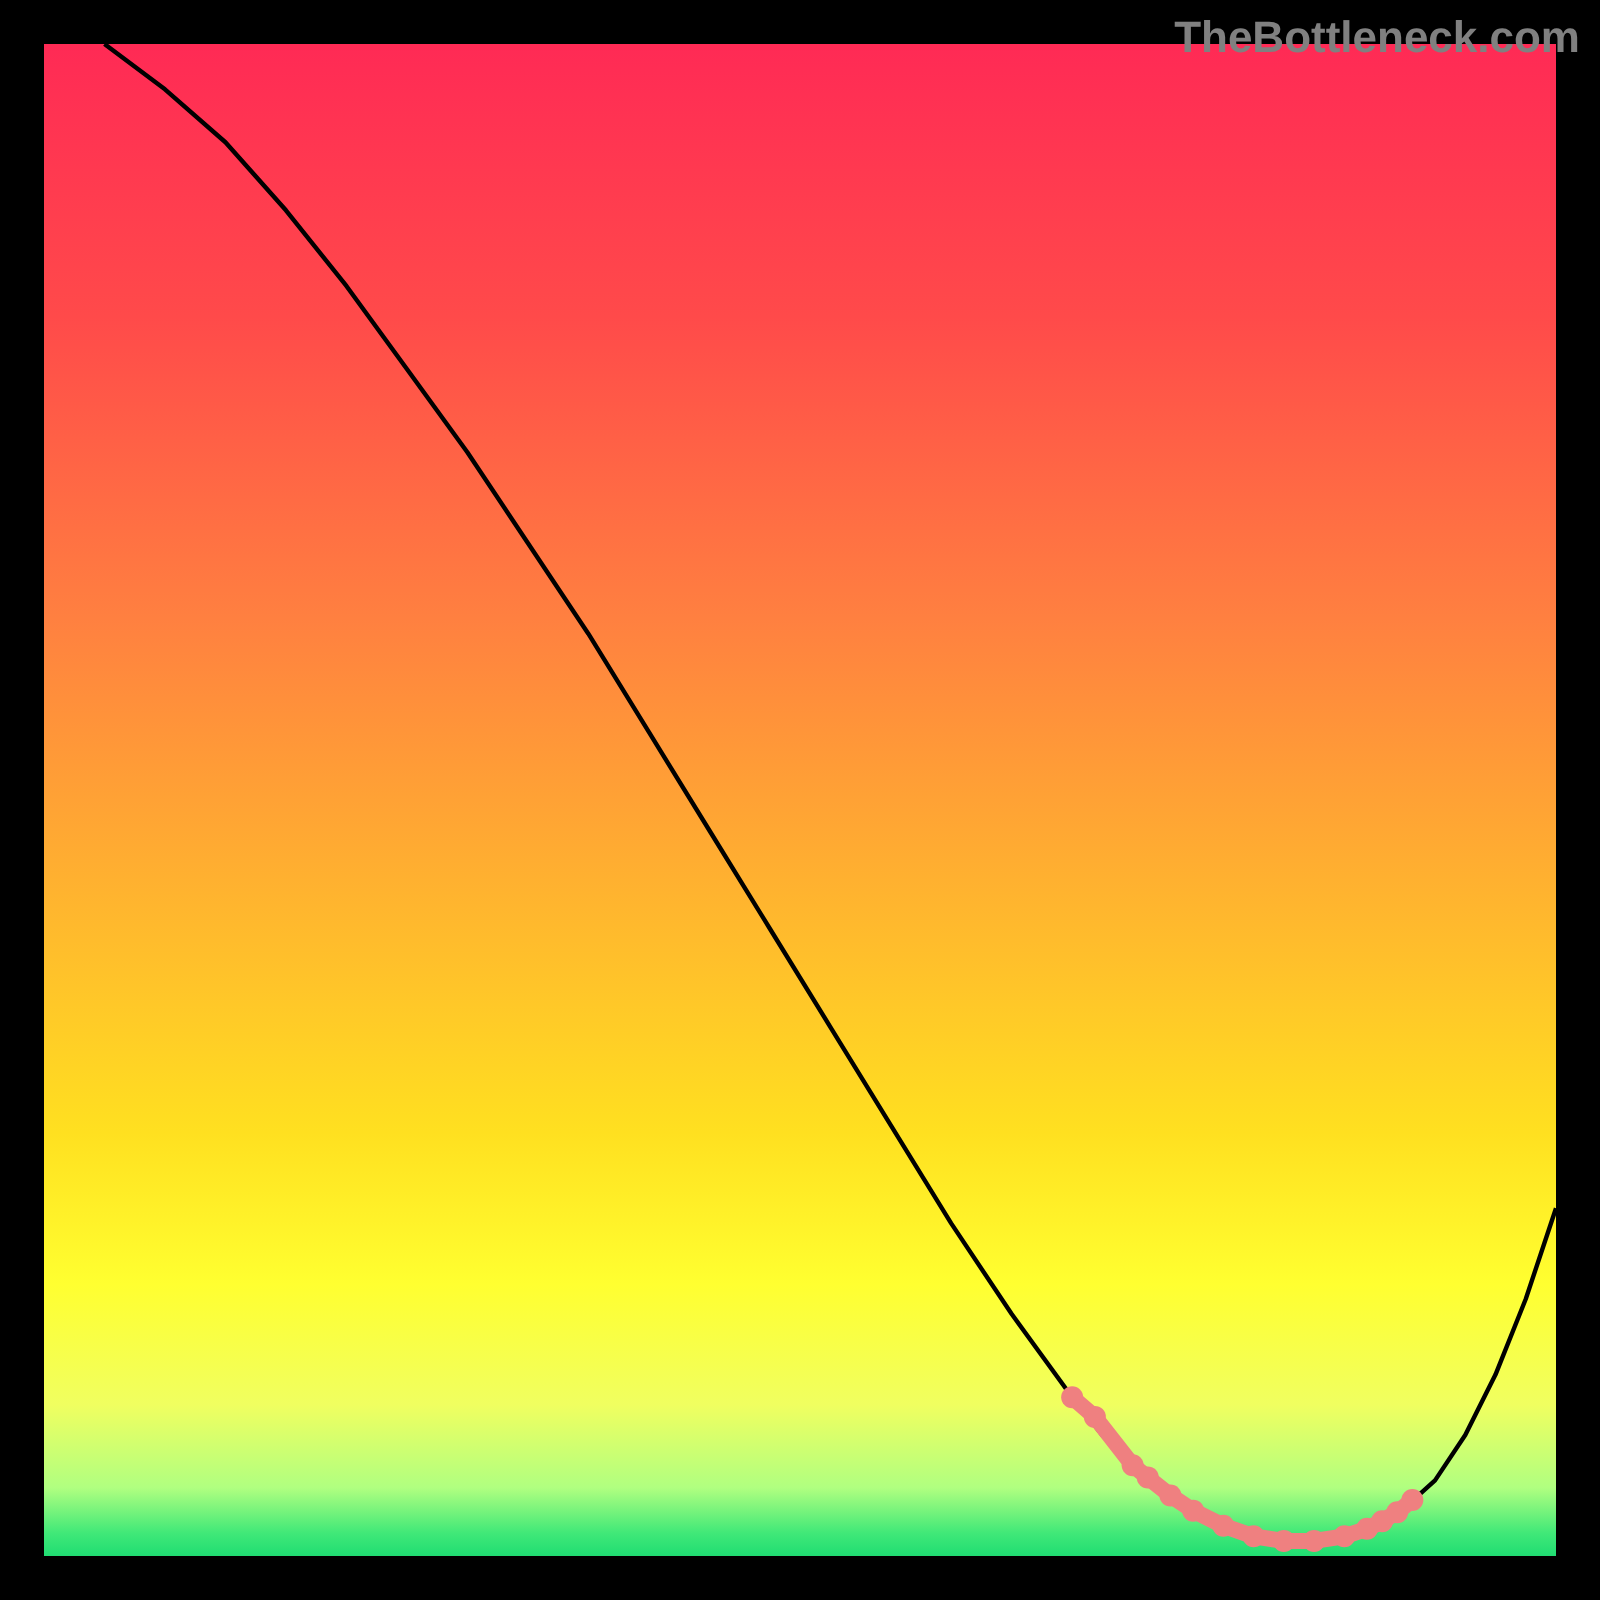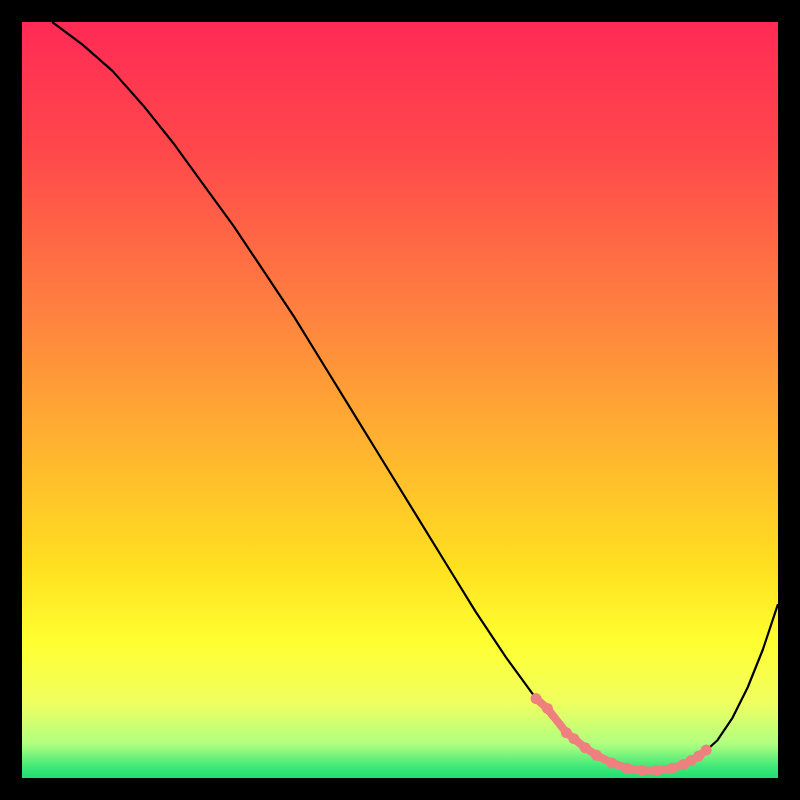--- a/index.html
+++ b/index.html
@@ -26,20 +26,21 @@
     top: 22px;
     width: 756px;
     height: 756px;
   }
   svg { display: block; }
 </style>
 </head>
 <body>
 <div class="outer">
 
+  <div class="watermark">TheBottleneck.com</div>
 
   <div class="plot-wrap">
     <svg id="chart-svg" width="756" height="756" viewBox="0 0 756 756">
         <defs>
           <linearGradient id="bg-grad" x1="0" y1="0" x2="0" y2="1">
             <stop offset="0%" stop-color="#ff2a55"></stop>
             <stop offset="18%" stop-color="#ff4a4a"></stop>
             <stop offset="38%" stop-color="#ff8040"></stop>
             <stop offset="55.00000000000001%" stop-color="#ffb030"></stop>
             <stop offset="72%" stop-color="#ffe020"></stop>

